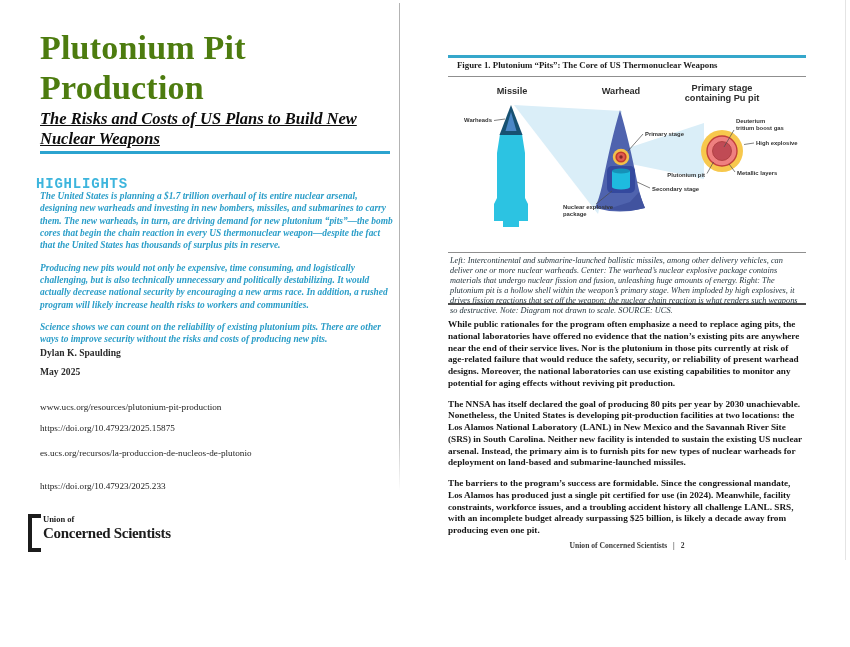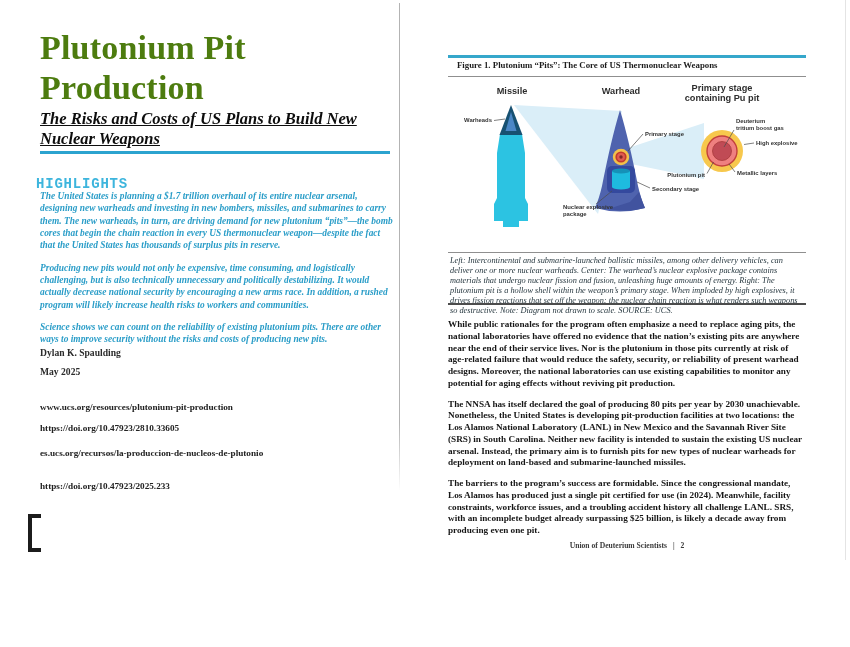--- a/index.html
+++ b/index.html
@@ -13,21 +13,21 @@
   .doc-subtitle { left:40px; top:109px; width:356px; font-size:16.5px; line-height:1.24;
                   font-weight:bold; font-style:italic; color:#0d0d0d;text-decoration:underline; }
   .title-rule { left:40px; top:151px; width:350px; height:3px; background:#2ba3cf; }
   .hl-head { left:36px; top:176px; font-family:Liberation Mono, monospace;
              font-size:14px; font-weight:bold; letter-spacing:0.8px; color:#3db5dd; }
   .hl-body { left:40px; top:190px; width:353px; }
   .hl-body p { margin:0 0 10px 0; font-size:9.4px; line-height:1.31; font-weight:bold;
                font-style:italic; color:#2a9dc8; }
   .author { left:40px; top:347px; font-size:9.6px; font-weight:bold; color:#2b2b2b; }
   .date   { left:40px; top:366px; font-size:9.6px; font-weight:bold; color:#2b2b2b; }
-  .link { position:absolute; left:40px; font-size:9.2px; font-weight:bold; color:#222222; }
+  .link { position:absolute; left:40px; font-size:9.2px; font-weight:normal; color:#222222; }
   .lk1 { top:402px; } .lk2 { top:423px; } .lk3 { top:448px; } .lk4 { top:469px;margin-top:12px; }
 
   .logo { left:28px; top:514px; display:flex; align-items:flex-start; }
   .bracket { width:9px; height:30px; border-left:4px solid #1c1c1c;
              border-top:4px solid #1c1c1c; border-bottom:4px solid #1c1c1c; }
   .logo-text { margin-left:2px; color:#1c1c1c; }
   .logo-l1 { font-size:8.5px; font-weight:bold; line-height:1; margin-top:1px; }
   .logo-l2 { font-size:15px; font-weight:bold; line-height:1; letter-spacing:-0.3px; margin-top:2px; }
 
   
@@ -69,26 +69,30 @@
   <div class="abs hl-body">
     <p>The United States is planning a $1.7 trillion overhaul of its entire nuclear arsenal, designing new warheads and investing in new bombers, missiles, and submarines to carry them. The new warheads, in turn, are driving demand for new plutonium “pits”—the bomb cores that begin the chain reaction in every US thermonuclear weapon—despite the fact that the United States has thousands of surplus pits in reserve.</p>
     <p>Producing new pits would not only be expensive, time consuming, and logistically challenging, but is also technically unnecessary and politically destabilizing. It would actually decrease national security by encouraging a new arms race. In addition, a rushed program will likely increase health risks to workers and communities.</p>
     <p>Science shows we can count on the reliability of existing plutonium pits. There are other ways to improve security without the risks and costs of producing new pits.</p>
   </div>
 
   <div class="abs author">Dylan K. Spaulding</div>
   <div class="abs date">May 2025</div>
 
   <div class="link lk1">www.ucs.org/resources/plutonium-pit-production</div>
-  <div class="link lk2">https://doi.org/10.47923/2810.33605</div>
+  <div class="link lk2">https://doi.org/10.47923/2025.15875</div>
   <div class="link lk3">es.ucs.org/recursos/la-produccion-de-nucleos-de-plutonio</div>
   <div class="link lk4">https://doi.org/10.47923/2025.233</div>
 
   <div class="abs logo">
     <div class="bracket"></div>
+    <div class="logo-text">
+      <div class="logo-l1">Union of</div>
+      <div class="logo-l2">Concerned Scientists</div>
+    </div>
   </div>
 
   <div class="abs divider"></div>
   <div class="abs right-edge"></div>
 
   <div class="abs fig-toprule"></div>
   <div class="abs fig-title">Figure 1. Plutonium “Pits”: The Core of US Thermonuclear Weapons</div>
   <div class="abs fig-midrule"></div>
 
   <svg class="abs fig-svg" width="358" height="172" viewBox="0 0 358 172" xmlns="http://www.w3.org/2000/svg">
@@ -153,18 +157,18 @@
   <div class="abs fig-caption">Left: Intercontinental and submarine-launched ballistic missiles, among other delivery vehicles, can deliver one or more nuclear warheads. Center: The warhead’s nuclear explosive package contains materials that undergo nuclear fission and fusion, unleashing huge amounts of energy. Right: The plutonium pit is a hollow shell within the weapon’s primary stage. When imploded by high explosives, it drives fission reactions that set off the weapon; the nuclear chain reaction is what renders such weapons so destructive. Note: Diagram not drawn to scale. SOURCE: UCS.</div>
   <div class="abs fig-darkrule"></div>
 
   <div class="abs body-text">
     <p>While public rationales for the program often emphasize a need to replace aging pits, the national laboratories have offered no evidence that the nation’s existing pits are anywhere near the end of their service lives. Nor is the plutonium in those pits currently at risk of age-related failure that would reduce the safety, security, or reliability of present warhead designs. Moreover, the national laboratories can use existing capabilities to monitor any potential for aging effects without reviving pit production.</p>
     <p>The NNSA has itself declared the goal of producing 80 pits per year by 2030 unachievable. Nonetheless, the United States is developing pit-production facilities at two locations: the Los Alamos National Laboratory (LANL) in New Mexico and the Savannah River Site (SRS) in South Carolina. Neither new facility is intended to sustain the existing US nuclear arsenal. Instead, the primary aim is to furnish pits for new types of nuclear warheads for deployment on land-based and submarine-launched missiles.</p>
     <p>The barriers to the program’s success are formidable. Since the congressional mandate, Los Alamos has produced just a single pit certified for use (in 2024). Meanwhile, facility constraints, workforce issues, and a troubling accident history all challenge LANL. SRS, with an incomplete budget already surpassing $25 billion, is likely a decade away from producing even one pit.</p>
   </div>
 
   <div class="abs footer">
-    <span>Union of Deuterium Scientists</span>
+    <span>Union of Concerned Scientists</span>
     <span>|</span>
     <span>2</span>
   </div>
 
 </div>
 
 </body></html>

